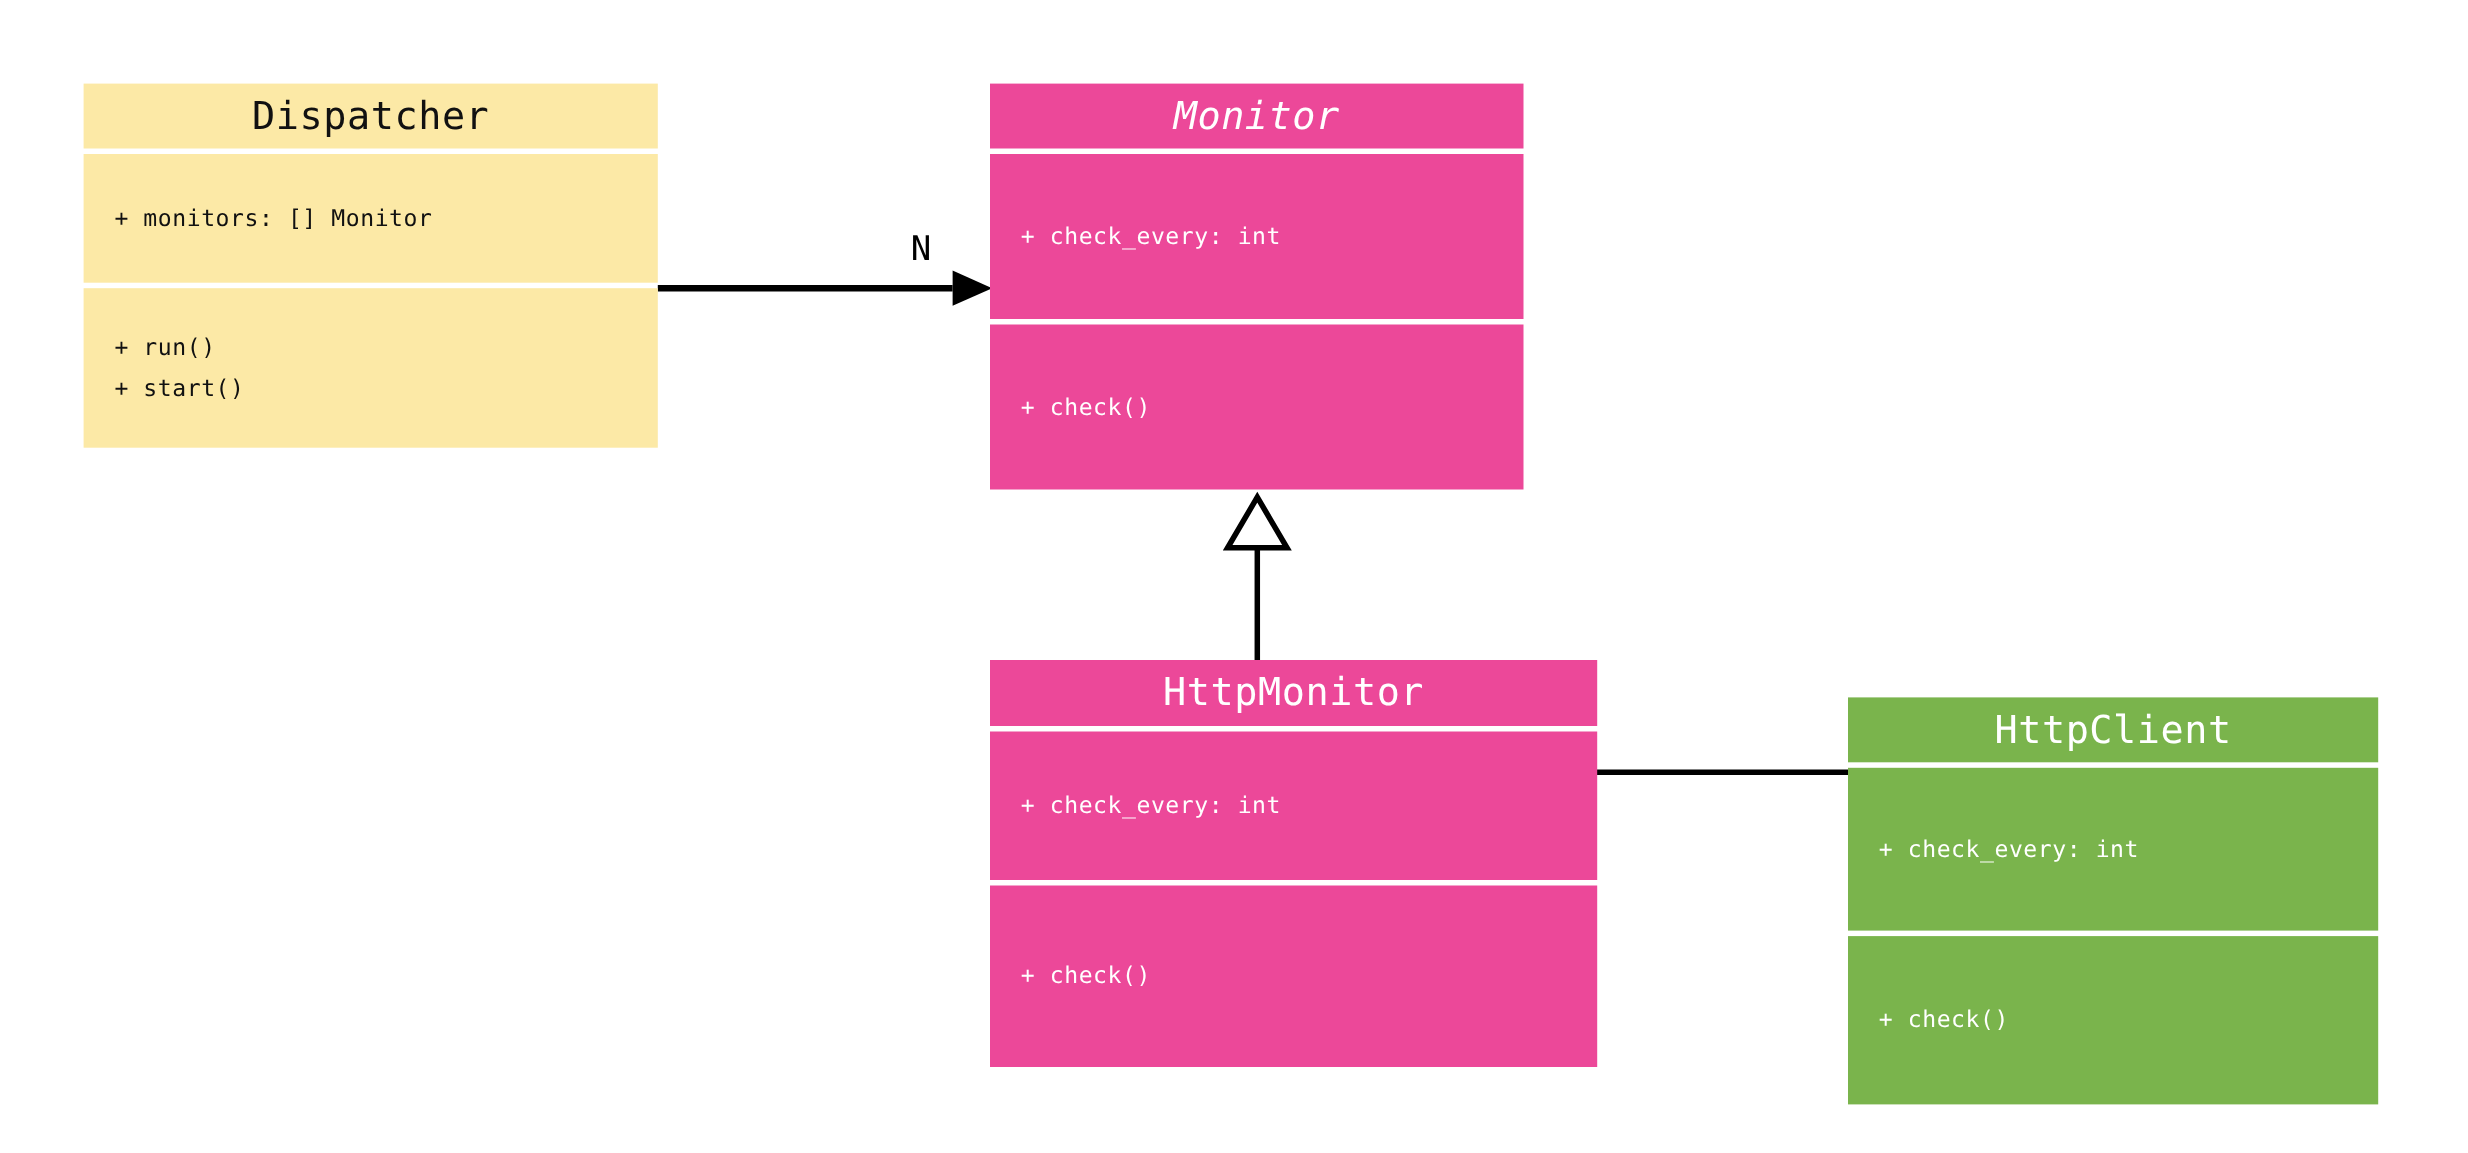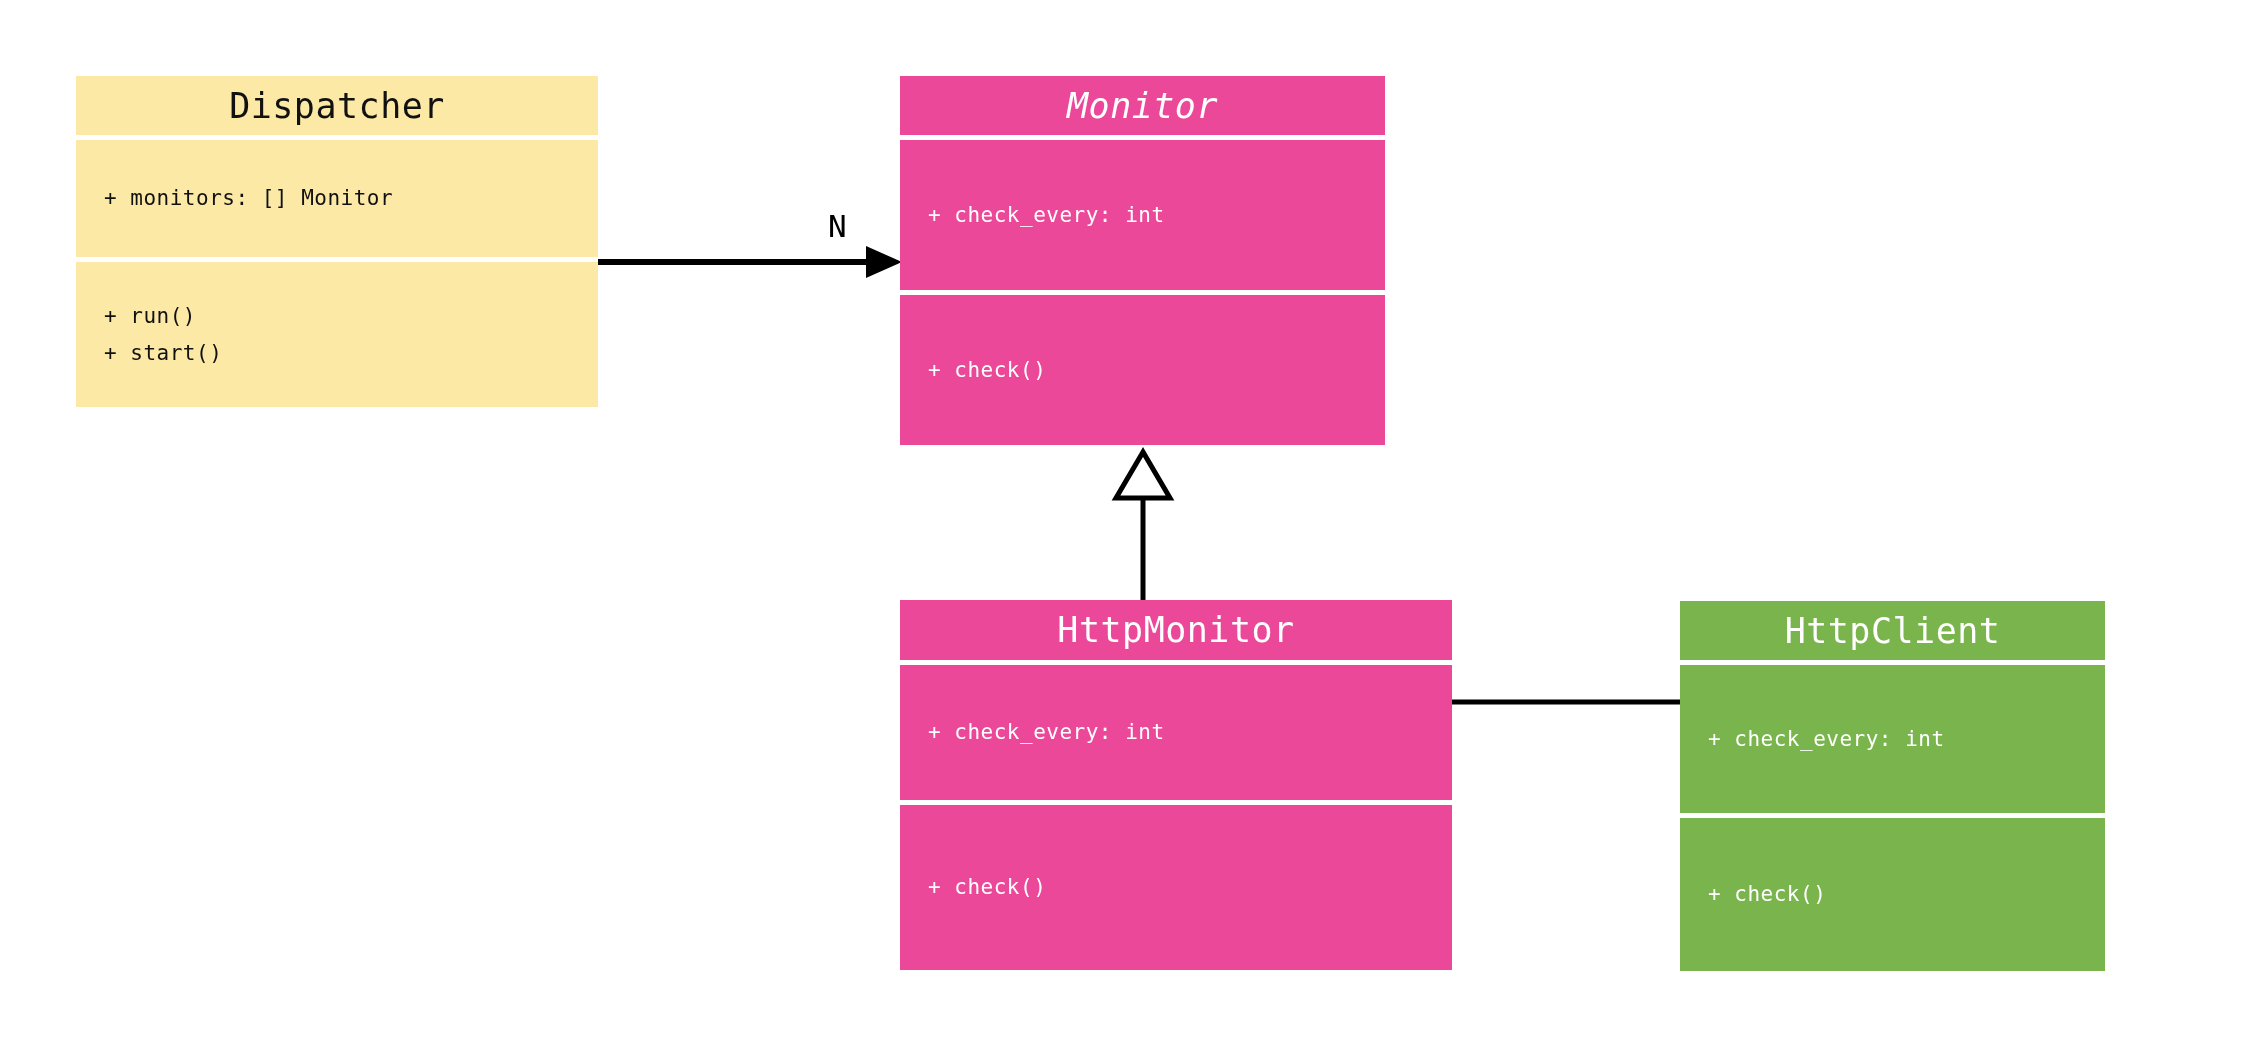--- a/index.html
+++ b/index.html
@@ -58,21 +58,21 @@
   .box-monitor { left: 900px; top: 76px; width: 485px; }
   .box-monitor .cmp-title   { height: 59px; }
   .box-monitor .cmp-attrs   { height: 150px; }
   .box-monitor .cmp-methods { height: 150px; }
 
   .box-httpmonitor { left: 900px; top: 600px; width: 552px; }
   .box-httpmonitor .cmp-title   { height: 60px; }
   .box-httpmonitor .cmp-attrs   { height: 135px; }
   .box-httpmonitor .cmp-methods { height: 165px; }
 
-  .box-httpclient { left: 1680px; top: 601px; width: 425px; }
+  .box-httpclient { left: 1680px; top: 634px; width: 482px; }
   .box-httpclient .cmp-title   { height: 59px; }
   .box-httpclient .cmp-attrs   { height: 148px; }
   .box-httpclient .cmp-methods { height: 153px; }
 
   
   .connector-layer {
     position: absolute;
     left: 0; top: 0;
     width: 2244px;
     height: 1048px;

